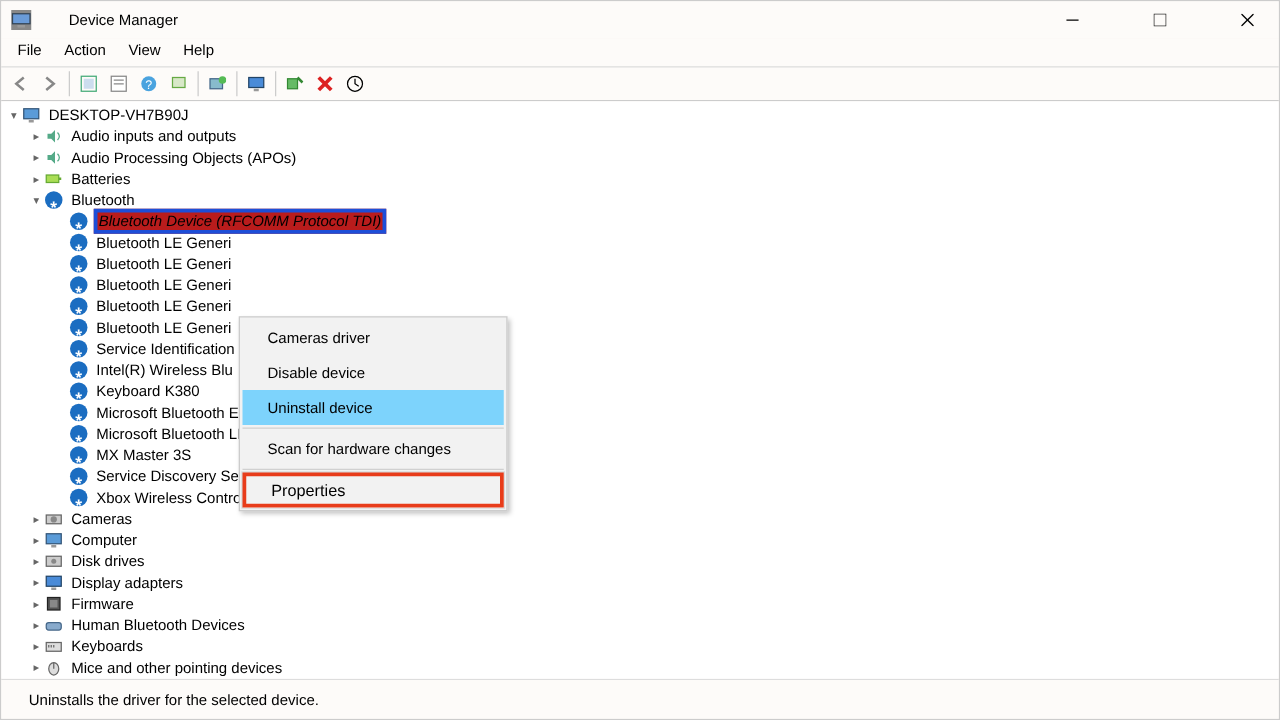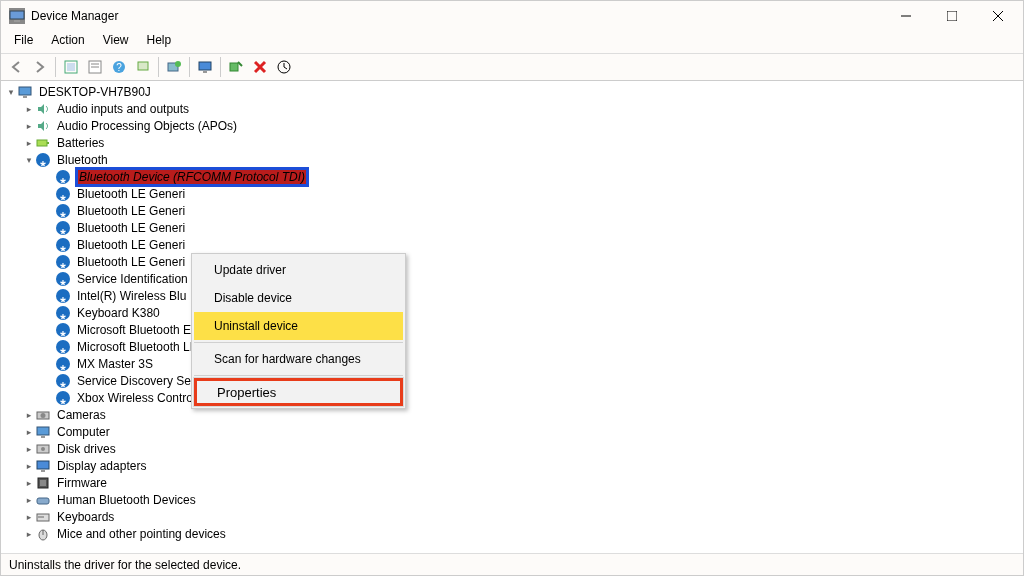--- a/index.html
+++ b/index.html
@@ -1,39 +1,39 @@
 <!DOCTYPE html>
 <html><head>
 <meta charset="utf-8">
 <style>
   * { box-sizing: border-box; }
   html, body { margin: 0; padding: 0; font-family: "Segoe UI", Tahoma, sans-serif; font-size: 12px; background: #fff; width: 1024px; height: 576px; overflow: hidden; }
   .window { width: 1024px; height: 576px; display: flex; flex-direction: column; background: #f5f0ec; border: 1px solid #ccc; }
-  .titlebar { height: 30px; display: flex; align-items: center; padding: 0 2px 0 8px; background: #fdfbf9; }
+  .titlebar { height: 30px; display: flex; align-items: center; padding: 0 2px 0 8px; background: #fdfbf9; gap: 24px; }
   .titlebar .app-icon { width: 16px; height: 16px; margin-right: 6px; background: #888; }
   .titlebar .title { flex: 1; font-size: 12px; color: #000; }
   .titlebar .win-btn { width: 46px; height: 30px; display: flex; align-items: center; justify-content: center; font-size: 14px; color: #000; }
   .menubar { height: 22px; display: flex; align-items: flex-start; padding: 0 4px; background: #fdfbf9; }
   .menubar .menu-item { padding: 2px 9px; font-size: 12px; color: #000; }
   .toolbar { height: 28px; display: flex; align-items: center; padding: 0 4px; background: #fdfbf9; border-top: 1px solid #ddd; border-bottom: 1px solid #ccc; gap: 2px; }
   .tb-btn { width: 22px; height: 22px; display: flex; align-items: center; justify-content: center; border: 1px solid transparent; }
   .tb-sep { width: 1px; height: 20px; background: #ccc; margin: 0 2px; }
   .content { flex: 1; background: #fff; overflow-y: auto; position: relative; padding: 2px 0 0 0; }
   .tree-row { display: flex; align-items: center; height: 17px; white-space: nowrap; font-size: 12px; color: #000; }
   .tree-row.selected .label-text { background: #b91c1c; border: 3px solid #1d4ed8; padding: 0 1px; margin: -1px 0; font-style: italic; }
   .expander { width: 12px; height: 16px; display: flex; align-items: center; justify-content: center; color: #666; font-size: 9px; cursor: pointer; }
   .node-icon { width: 16px; height: 16px; margin-right: 4px; display: inline-flex; align-items: center; justify-content: center; }
   .bt-icon { background: #1b6dc1; border-radius: 50%; width: 14px; height: 14px; display: flex; align-items: center; justify-content: center; color: #fff; font-size: 10px; font-weight: bold; }
   .label-text { padding: 0 2px; }
   .ctx-menu { position: absolute; left: 190px; top: 172px; width: 215px; background: #f2f2f2; border: 1px solid #ccc; box-shadow: 2px 2px 4px rgba(0,0,0,.25); padding: 2px; }
   .ctx-item { height: 28px; display: flex; align-items: center; padding: 0 20px; font-size: 12px; color: #000; }
-  .ctx-item.hover { background: #fde047; }
+  .ctx-item.hover { background: #7dd3fc; }
   .ctx-sep { height: 1px; background: #d0d0d0; margin: 2px 0; }
   .ctx-item.highlight { border: 3px solid #e83c1a; box-shadow: 0 0 0 1px rgba(0,0,0,.1); font-weight: 400; font-size: 13px; }
-  .statusbar { height: 22px; display: flex; align-items: center; padding: 0 8px; font-size: 12px; color: #000; background: #fdfbf9; border-top: 1px solid #ddd; }
+  .statusbar { height: 32px; display: flex; align-items: center; padding: 0 22px; font-size: 12px; color: #000; background: #fdfbf9; border-top: 1px solid #ddd; }
   svg { display: block; }
 </style>
 </head>
 <body>
 
 <div class="window">
 
   <div class="titlebar">
     <span class="app-icon">
       <svg width="16" height="16" viewBox="0 0 16 16">
@@ -345,21 +345,21 @@
         <span class="expander">▸</span>
         <span class="node-icon">
           <svg width="14" height="14">
             <ellipse cx="7" cy="8" rx="4" ry="5" fill="#ddd" stroke="#666"></ellipse>
             <line x1="7" y1="3" x2="7" y2="8" stroke="#666"></line>
           </svg>
         </span>
         <span class="label-text">Mice and other pointing devices</span>
       </div>
       <div class="ctx-menu">
-        <div class="ctx-item">Update driver</div>
+        <div class="ctx-item">Cameras driver</div>
         <div class="ctx-item">Disable device</div>
         <div class="ctx-item hover">Uninstall device</div>
         <div class="ctx-sep"></div>
         <div class="ctx-item">Scan for hardware changes</div>
         <div class="ctx-sep"></div>
         <div class="ctx-item highlight">Properties</div>
       </div>
     </div>
 
   <div class="statusbar">

